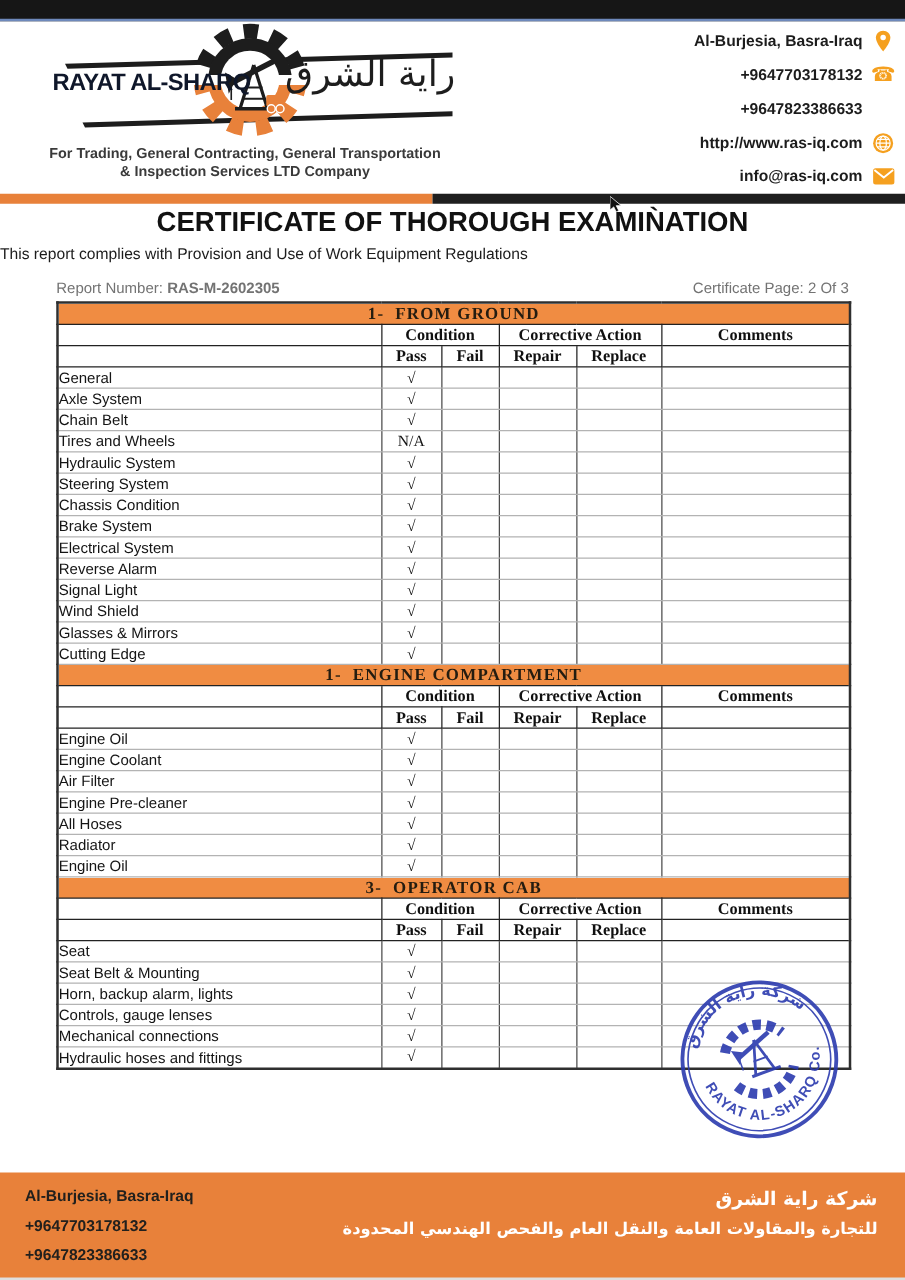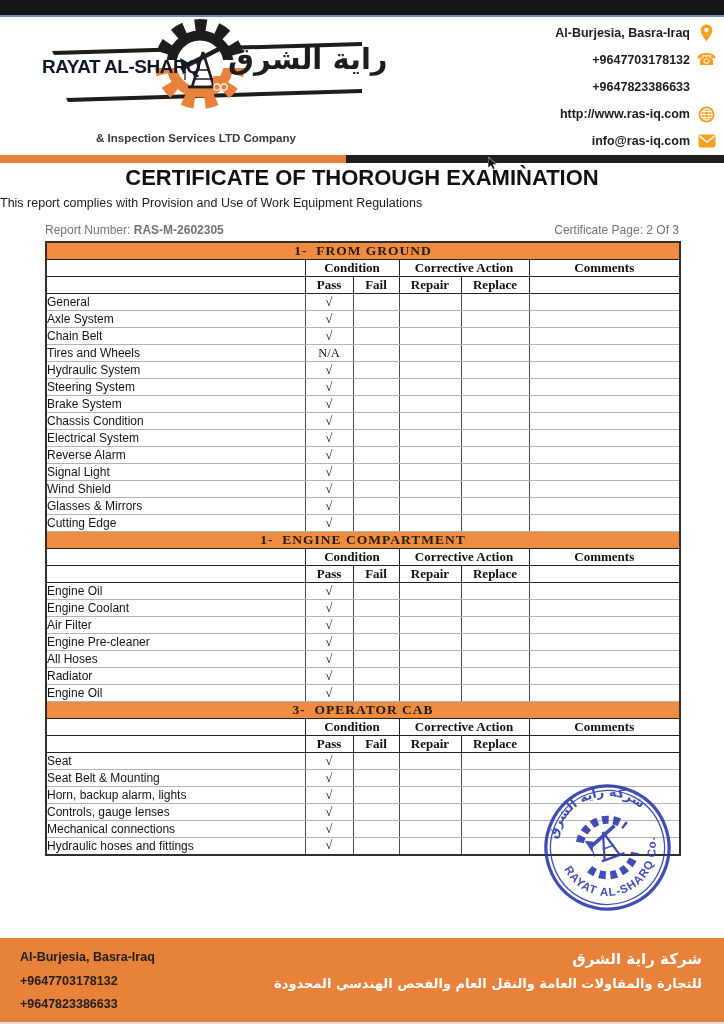--- a/index.html
+++ b/index.html
@@ -8,21 +8,21 @@
 
   
   .top-bar{position:absolute;top:0;left:0;width:724px;height:15px;background:#161616;
            border-bottom:2px solid #6e89bb;}
 
   
   .logo{position:absolute;left:26px;top:18px;width:340px;height:130px;}
   .logo svg{position:absolute;left:0;top:0;}
   .name-en{position:absolute;left:16px;top:38px;font-size:19px;font-weight:700;
            letter-spacing:-0.5px;color:#0f172a;white-space:nowrap;}
-  .name-ar{position:absolute;left:202px;top:24px;font-size:29px;font-weight:700;color:#1d1d1d;
+  .name-ar{position:absolute;left:202px;top:24px;font-size:29px;font-weight:400;color:#1d1d1d;
            font-family:"DejaVu Sans",sans-serif;white-space:nowrap;}
   .tagline{position:absolute;left:0;width:340px;text-align:center;font-size:11.5px;
            font-weight:700;color:#3a3a3a;white-space:nowrap;}
   .t1{top:99px;} .t2{top:114px;}
 
   
   .contacts{position:absolute;top:24px;right:8px;}
   .c-row{display:flex;align-items:center;justify-content:flex-end;gap:7px;height:18px;
          margin-bottom:9px;font-size:12.5px;font-weight:600;color:#1c1c1c;}
   .c-icon{width:19px;height:18px;display:flex;align-items:center;justify-content:center;}
@@ -108,20 +108,21 @@
         <path d="M 162,69 L 193,69" stroke-width="2.8"></path>
         <path d="M 159,50 L 159,62" stroke-width="1.3"></path>
       </g>
       <polygon points="154,40 163,45 157,57" fill="#1d1d1d"></polygon>
       <rect x="187" y="58" width="15" height="9" rx="1.5" fill="#E8813A"></rect>
       <circle cx="191" cy="69" r="3.2" fill="#E8813A" stroke="#fff" stroke-width="1.2"></circle>
       <circle cx="198" cy="69" r="3.2" fill="#E8813A" stroke="#fff" stroke-width="1.2"></circle>
     </svg>
     <div class="name-en">RAYAT AL-SHARQ</div>
     <div class="name-ar">راية الشرق</div>
+    <div class="tagline t1">For Trading, General Contracting, General Transportation</div>
     <div class="tagline t2">&amp; Inspection Services LTD Company</div>
   </div>
 
   <div class="contacts">
     <div class="c-row">
       <span>Al-Burjesia, Basra-Iraq</span>
       <span class="c-icon">
         <svg width="15" height="18" viewBox="0 0 15 18">
             <path d="M7.5 0.5C4.2 0.5 1.7 3 1.7 6.2c0 4.2 5.8 11 5.8 11s5.8-6.8 5.8-11C13.3 3 10.8 0.5 7.5 0.5z" fill="#F5A01F"></path>
             <circle cx="7.5" cy="6" r="2.2" fill="#fff"></circle>
@@ -254,29 +255,29 @@
           </tr>
           <tr class="row">
             <td class="lbl">Steering System</td>
             <td class="mark">√</td>
             <td></td>
             <td></td>
             <td></td>
             <td></td>
           </tr>
           <tr class="row">
+            <td class="lbl">Chassis Condition</td>
+            <td class="mark">√</td>
+            <td></td>
+            <td></td>
+            <td></td>
+            <td></td>
+          </tr>
+          <tr class="row">
             <td class="lbl">Brake System</td>
-            <td class="mark">√</td>
-            <td></td>
-            <td></td>
-            <td></td>
-            <td></td>
-          </tr>
-          <tr class="row">
-            <td class="lbl">Chassis Condition</td>
             <td class="mark">√</td>
             <td></td>
             <td></td>
             <td></td>
             <td></td>
           </tr>
           <tr class="row">
             <td class="lbl">Electrical System</td>
             <td class="mark">√</td>
             <td></td>

